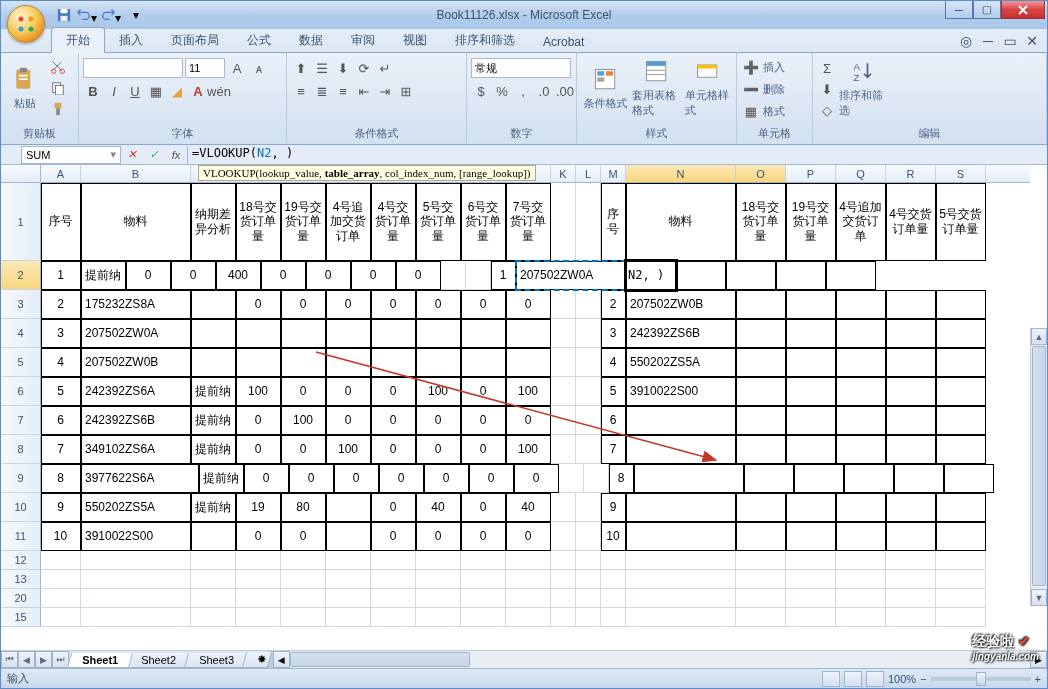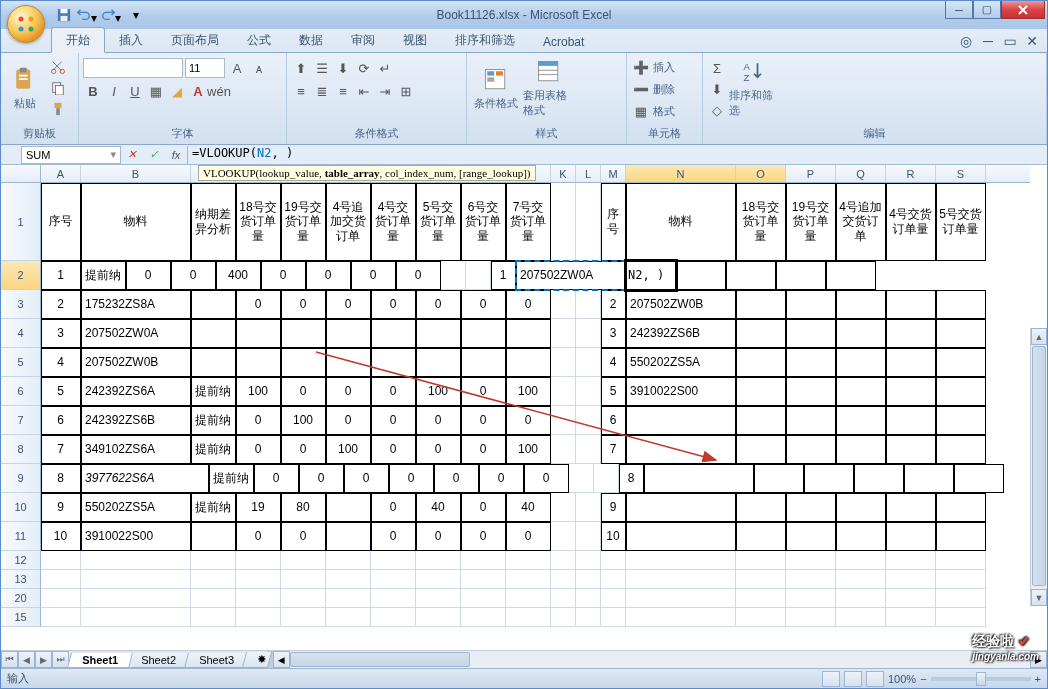--- a/index.html
+++ b/index.html
@@ -239,40 +239,60 @@
           <div class="ic">≣</div>
           <div class="ic">≡</div>
           <div class="ic">⇤</div>
           <div class="ic">⇥</div>
           <div class="ic">⊞</div>
         </div>
       </div>
       <div class="rgroup-label">条件格式</div>
     </div>
 
+    <div class="rgroup" style="width:110px">
+      <div class="rgroup-body" style="flex-direction:column;gap:3px;padding-top:3px">
+        <div class="font-combo" style="width:100px">常规</div>
+        <div class="icon-row">
+          <div class="ic">$</div>
+          <div class="ic">%</div>
+          <div class="ic">,</div>
+          <div class="ic">.0</div>
+          <div class="ic">.00</div>
+        </div>
+      </div>
+      <div class="rgroup-label">数字</div>
+    </div>
 
     <div class="rgroup" style="width:160px">
       <div class="rgroup-body">
         <div class="big-btn" style="width:50px">
             <svg viewBox="0 0 32 32">
               <rect x="4" y="4" width="22" height="22" fill="#fff" stroke="#888"></rect>
               <rect x="6" y="6" width="8" height="5" fill="#5b9bd5"></rect>
               <rect x="16" y="6" width="8" height="5" fill="#ed7d31"></rect>
               <rect x="6" y="13" width="8" height="5" fill="#a5a5a5"></rect>
             </svg>
             <span>条件格式</span>
           </div>
         <div class="big-btn" style="width:52px">
             <svg viewBox="0 0 32 32">
               <rect x="4" y="4" width="22" height="22" fill="#fff" stroke="#888"></rect>
               <rect x="4" y="4" width="22" height="5" fill="#5b9bd5"></rect>
               <line x1="4" y1="14" x2="26" y2="14" stroke="#888"></line>
               <line x1="4" y1="19" x2="26" y2="19" stroke="#888"></line>
             </svg>
             <span>套用表格格式</span>
+          </div>
+        <div class="big-btn" style="width:48px">
+            <svg viewBox="0 0 32 32">
+              <rect x="4" y="8" width="22" height="14" fill="#fff" stroke="#888"></rect>
+              <rect x="4" y="8" width="22" height="4" fill="#ffc000"></rect>
+            </svg>
+            <span>单元格样式</span>
           </div>
       </div>
       <div class="rgroup-label">样式</div>
     </div>
 
     <div class="rgroup" style="width:76px">
       <div class="rgroup-body" style="flex-direction:column;gap:2px;padding-top:2px">
         <div class="font-row">
             <div class="ic">➕</div>
             <span style="font-size:11px;color:#4a6385">插入</span>
@@ -530,21 +550,21 @@
           <div class="cell bordered left" style="width: 110px;"></div>
           <div class="cell bordered" style="width: 50px;"></div>
           <div class="cell bordered" style="width: 50px;"></div>
           <div class="cell bordered" style="width: 50px;"></div>
           <div class="cell bordered" style="width: 50px;"></div>
           <div class="cell bordered" style="width: 50px;"></div>
         </div>
         <div class="row">
           <div class="rh">9</div>
           <div class="cell bordered" style="width: 40px;">8</div>
-          <div class="cell bordered left" style="width: 128px; font-style: italic;">3977622S6A</div>
+          <div class="cell bordered left" style="width: 118px;">3977622S6A</div>
           <div class="cell bordered left" style="width: 45px;">提前纳</div>
           <div class="cell bordered" style="width: 45px;">0</div>
           <div class="cell bordered" style="width: 45px;">0</div>
           <div class="cell bordered" style="width: 45px;">0</div>
           <div class="cell bordered" style="width: 45px;">0</div>
           <div class="cell bordered" style="width: 45px;">0</div>
           <div class="cell bordered" style="width: 45px;">0</div>
           <div class="cell bordered" style="width: 45px;">0</div>
           <div class="cell" style="width: 25px;"></div>
           <div class="cell" style="width: 25px;"></div>

